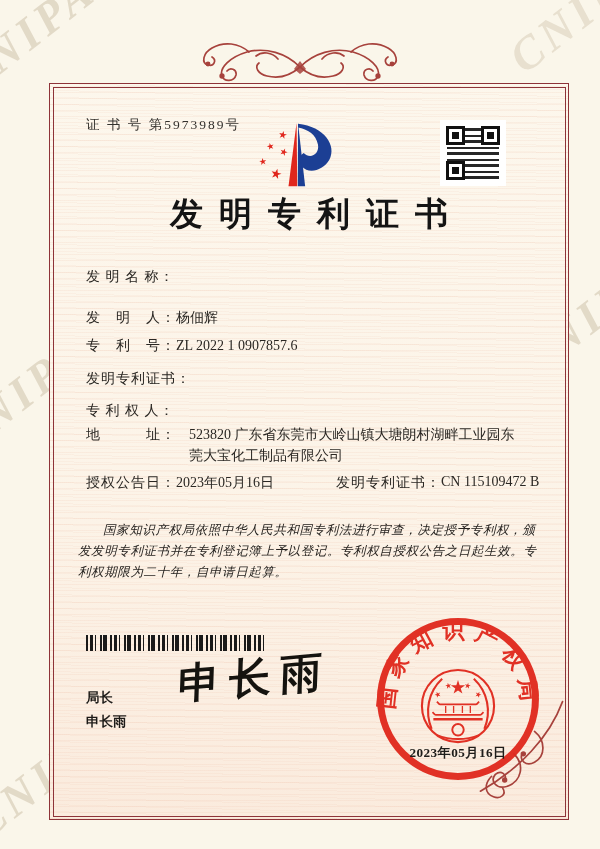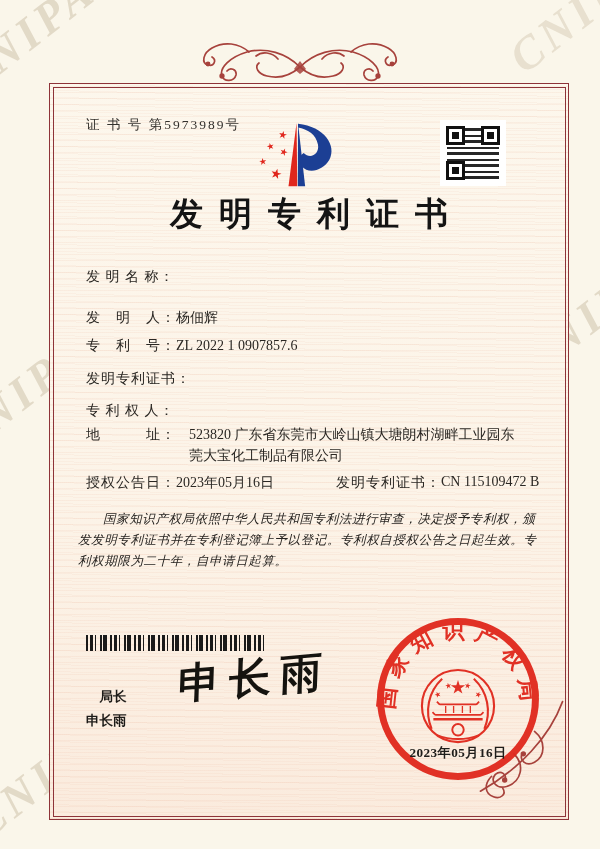--- a/index.html
+++ b/index.html
@@ -36,30 +36,30 @@
   .field-row{display:flex;line-height:21px;}
   .lbl{flex:0 0 78px;white-space:pre;letter-spacing:1px;}
   .val{flex:1;white-space:pre-line;}
   .mb-a{margin-bottom:20px;gap:9px;}.mb-b{margin-bottom:7px;}.mb-c{margin-bottom:12px;}
   .mb-d{margin-bottom:11px;}.mb-e{margin-bottom:3px;}.mb-f{margin-bottom:8px;gap:13px;}
   .grant-row{display:flex;align-items:flex-end;}
   .grant-row .half1{display:flex;width:250px;}
   .grant-row .half2{display:flex;flex:1;}
   .legal{position:absolute;left:28px;right:26px;top:424px;font-size:12.5px;line-height:21px;
          font-style:italic;color:#262320;letter-spacing:0.6px;}
-  .legal p{margin:1px 0 8px 0;text-indent:2em;}
+  .legal p{margin:12px 0 8px 0;text-indent:2em;}
   .barcode{position:absolute;left:36px;top:551px;width:182px;height:16px;
      background:repeating-linear-gradient(90deg,
        #1a1a1a 0 2px, transparent 2px 4px,
        #1a1a1a 4px 7px, transparent 7px 9px,
        #1a1a1a 9px 10px, transparent 10px 14px,
        #1a1a1a 14px 16px, transparent 16px 17px,
        #1a1a1a 17px 21px, transparent 21px 24px);}
-  .director{position:absolute;left:36px;top:602px;font-family:Liberation Mono, monospace;
-            font-size:13.5px;font-weight:700;color:#1d1b18;line-height:24px;text-align:right;}
+  .director{position:absolute;left:36px;top:602px;font-family:Liberation Sans, sans-serif;
+            font-size:13.5px;font-weight:700;color:#1d1b18;line-height:24px;}
   .signature{position:absolute;left:128px;top:566px;font-size:42px;font-weight:700;
              color:#15130f;letter-spacing:9px;transform:rotate(-5deg) skewX(-7deg);
              font-family:"Liberation Serif",serif;}
   .flourish-top{position:absolute;left:150px;top:37px;width:300px;height:56px;}
   .flourish-corner{position:absolute;left:458px;top:694px;width:112px;height:116px;}
   .seal{position:absolute;left:370px;top:611px;width:176px;height:176px;opacity:0.96;}
 </style>
 </head>
 <body>
 

